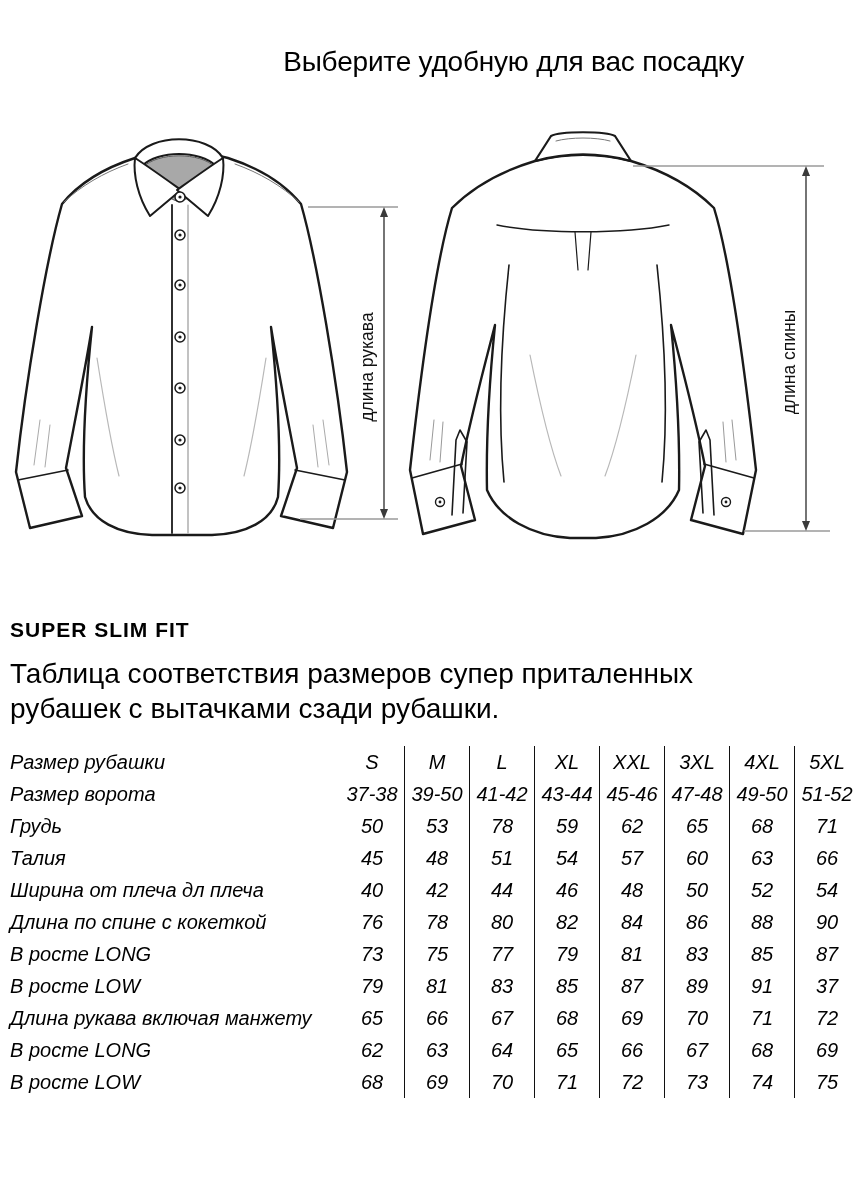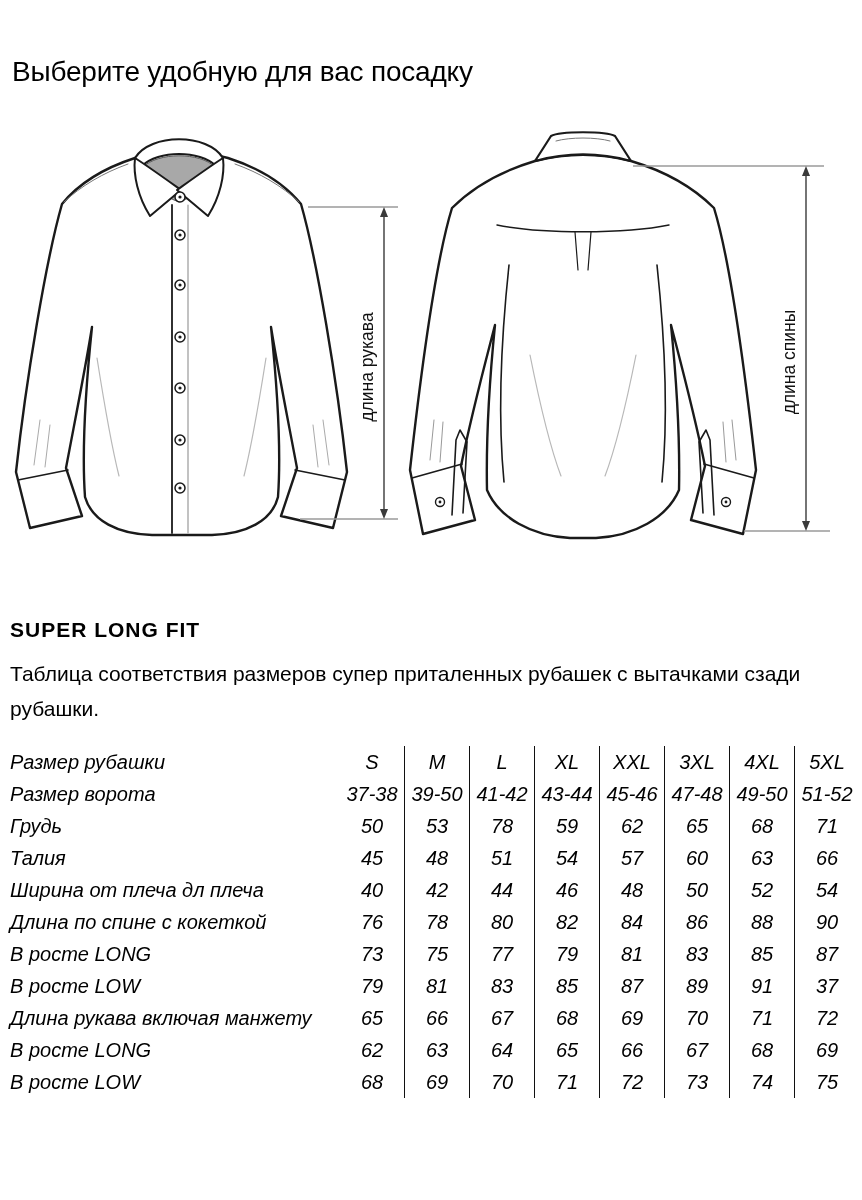--- a/index.html
+++ b/index.html
@@ -1,25 +1,25 @@
 <!DOCTYPE html>
 <html><head>
 <meta charset="utf-8">
 <style>
   html,body{margin:0;padding:0;background:#fff;}
   .page{position:relative;width:862px;height:1200px;background:#fff;overflow:hidden;
         font-family:"Liberation Sans", sans-serif;color:#000;}
-  .title{position:absolute;top:44px;left:0;width:742px;margin:12px;text-align:left;
+  .title{position:absolute;top:44px;left:0;width:742px;margin:2px;text-align:right;
          font-size:28px;font-weight:400;letter-spacing:-0.2px;}
   .diagram{position:absolute;top:120px;left:0;width:862px;height:460px;}
   .diagram svg{display:block;width:862px;height:460px;}
   .fit-heading{position:absolute;top:618px;left:10px;margin:0;
                font-size:21px;font-weight:700;letter-spacing:1px;}
   .fit-desc{position:absolute;top:656px;left:10px;margin:0;width:800px;
-            font-size:21px;line-height:35px;font-weight:400;}
+            font-size:28px;line-height:35px;font-weight:400;}
   table.size-table{position:absolute;top:746px;left:10px;border-collapse:collapse;
                    table-layout:fixed;width:842px;}
   table.size-table tr{height:32px;font-style:italic;}
   table.size-table td{padding:0;font-size:20px;vertical-align:middle;white-space:nowrap;}
   td.row-label{width:330px;text-align:left;}
   td.val{width:64px;text-align:center;}
   td.val.div{border-left:1.5px solid #111;}
 </style>
 </head>
 <body>
@@ -124,21 +124,21 @@
         <path d="M633,46 L824,46" stroke="#9a9a9a" stroke-width="1.3"></path>
         <path d="M744,411 L830,411" stroke="#9a9a9a" stroke-width="1.3"></path>
         <line x1="806" y1="51" x2="806" y2="406" stroke="#3a3a3a" stroke-width="1.4"></line>
         <polygon points="802,56 806,46 810,56" fill="#3a3a3a"></polygon>
         <polygon points="802,401 806,411 810,401" fill="#3a3a3a"></polygon>
         <text x="795" y="242" transform="rotate(-90 795 242)" text-anchor="middle" font-size="17.5" fill="#111">длина спины</text>
       </g>
     </svg>
   </div>
 
-  <h2 class="fit-heading">SUPER LONG FIT</h2>
+  <h2 class="fit-heading">SUPER SLIM FIT</h2>
 
   <p class="fit-desc">Таблица соответствия размеров супер приталенных рубашек с вытачками сзади рубашки.</p>
 
   <table class="size-table">
     <tbody id="size-table-body">
         <tr>
           <td class="row-label">Размер рубашки</td>
           <td class="val">S</td>
           <td class="val div">M</td>
           <td class="val div">L</td>

